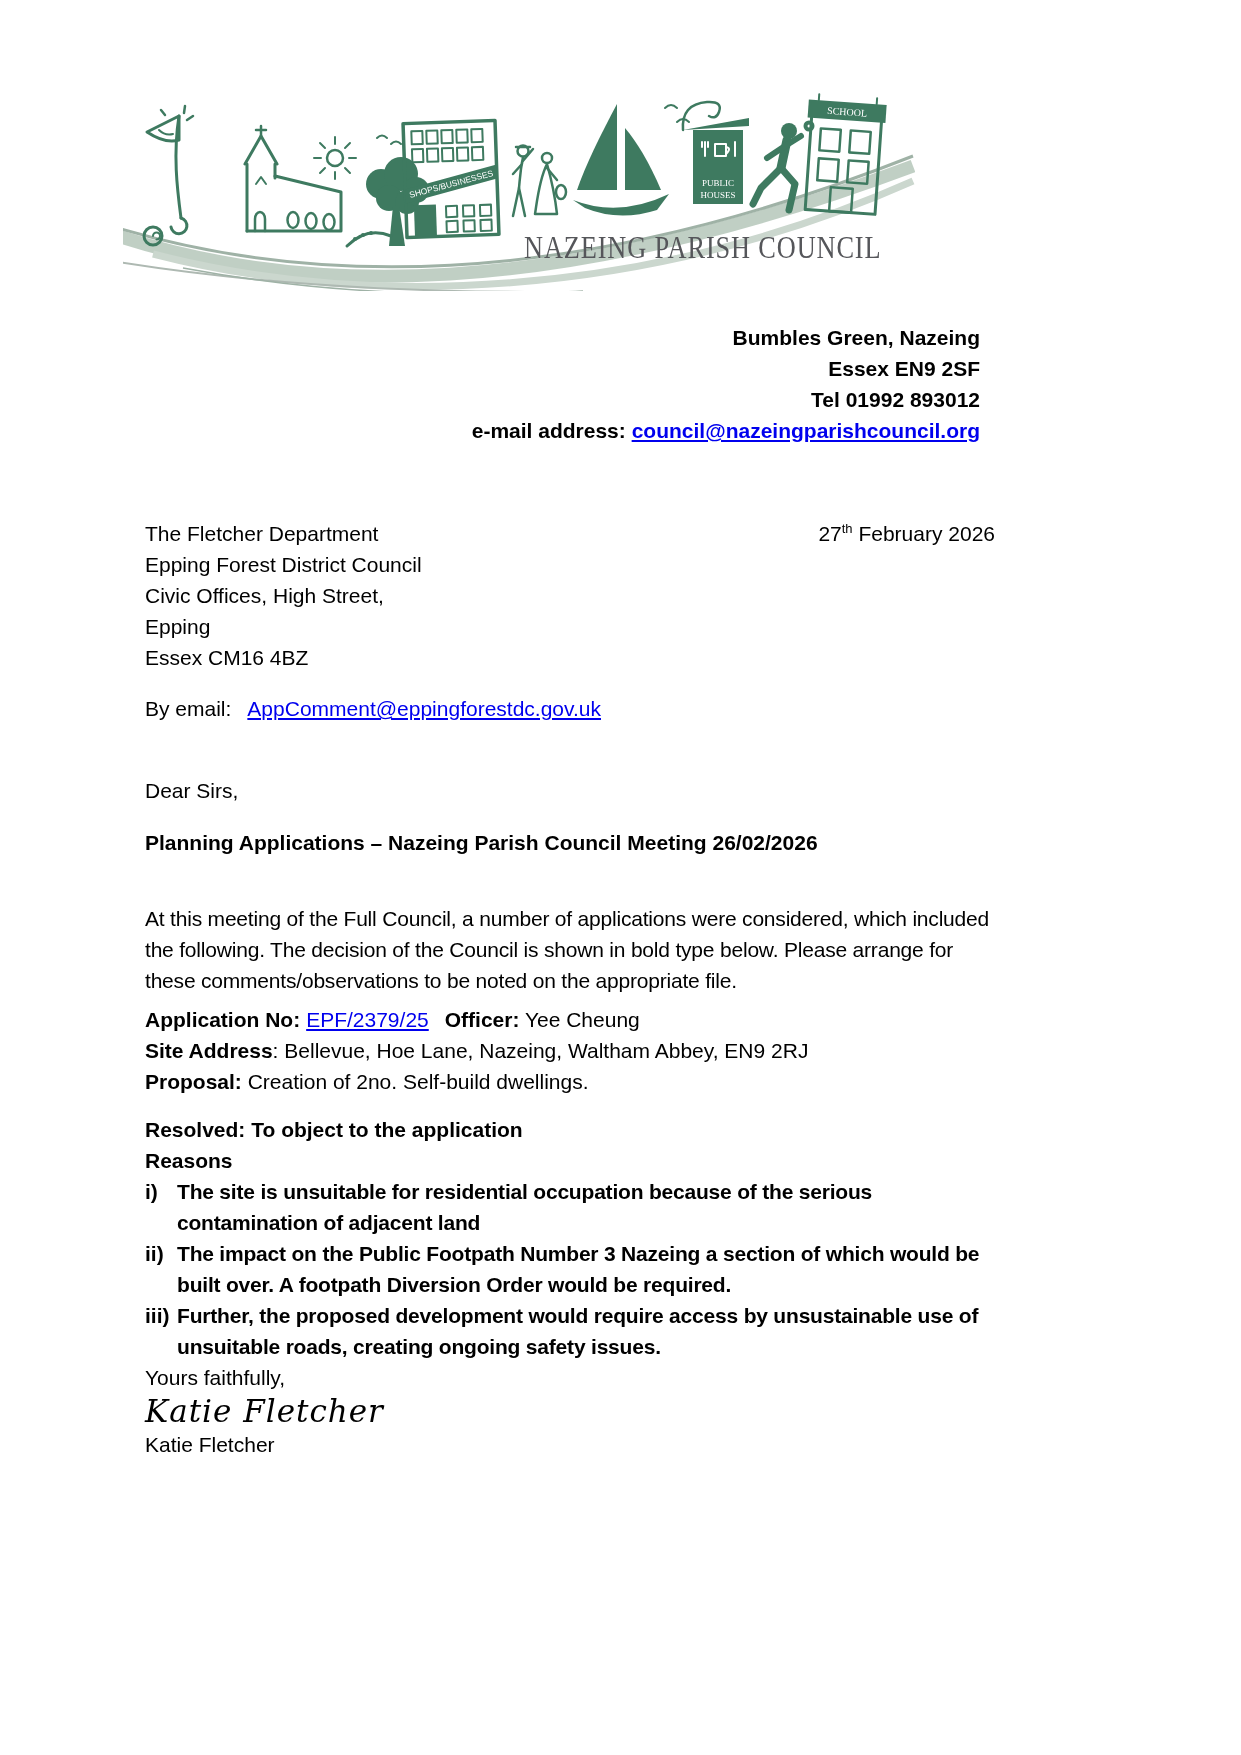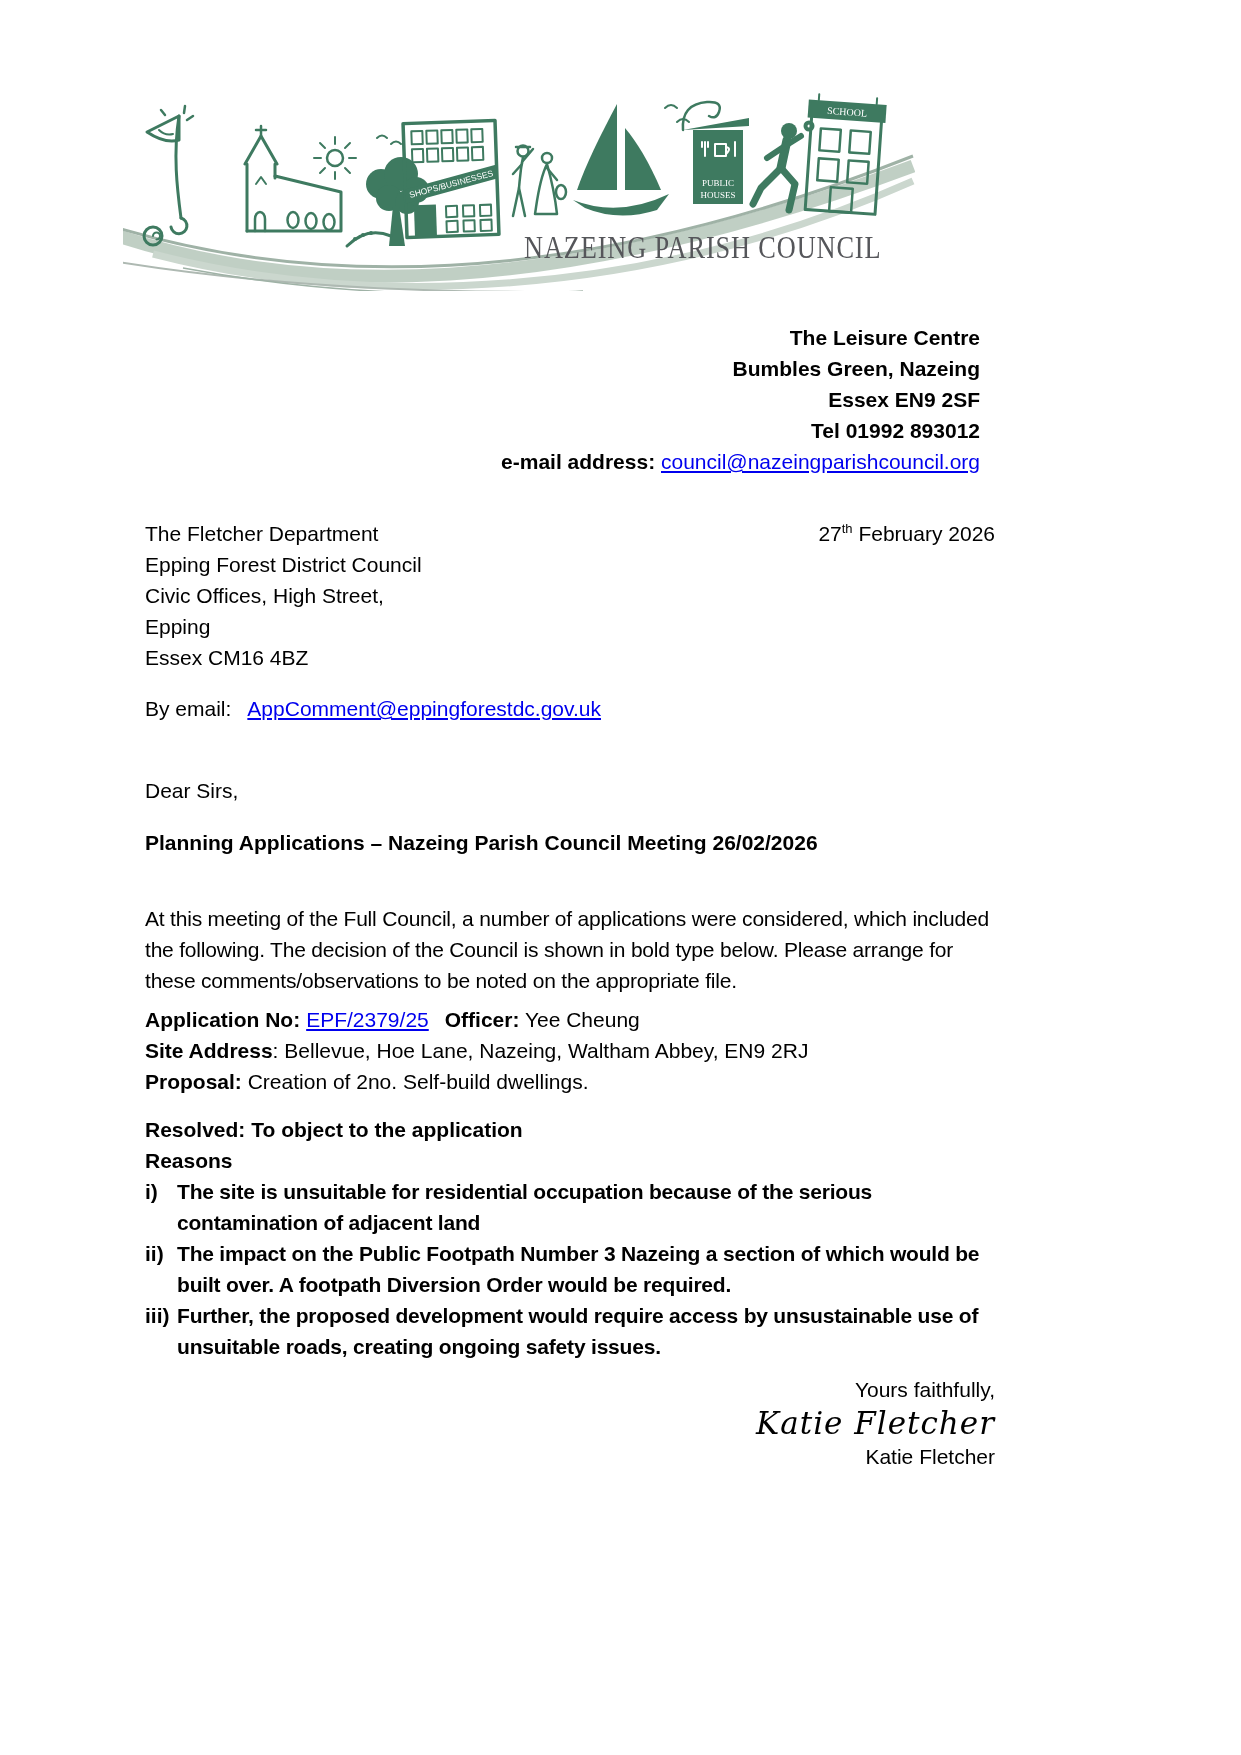--- a/index.html
+++ b/index.html
@@ -25,40 +25,40 @@
     font-size:31px; color:#55565A; letter-spacing:1px;
     white-space:nowrap;
     transform:scaleX(.85); transform-origin:right center;
   }
 
   
   .sender {
     position:absolute; top:322px; right:261px;
     text-align:right; font-weight:bold;
   }
-  .sender a.link { font-weight:normal;margin-top:28px; }
+  .sender a.link { font-weight:bold;margin-top:28px; }
 
   
   .content { position:absolute; left:145px; top:518px; width:850px; }
   .recipient-row { display:flex; justify-content:space-between; align-items:flex-start; }
   .date { white-space:nowrap; }
   .date sup { font-size:13px; line-height:0; }
   .by-email { margin-top:20px; }
   .by-email a.link { margin-left:16px; }
   .salutation { margin-top:51px; }
   .subject { margin-top:21px; }
   .intro { margin-top:45px; letter-spacing:-0.2px; }
   .app-block { margin-top:8px; }
   .app-link { margin-left:6px;text-align:right; }
   .officer-label { margin-left:16px; }
   .resolved { margin-top:17px; }
   .reason { display:flex; }
   .reason .num { width:32px; flex:none; font-weight:bold; }
   .reason .rtxt { flex:1; font-weight:bold; letter-spacing:-0.2px; }
-  .closing { margin-top:12px;text-align:right; }
+  .closing { margin-top:0; }
   .signature {
     font-family:"DejaVu Serif", serif; font-style:italic;
     font-size:31px; line-height:36px; letter-spacing:1px;
   }
 </style>
 </head>
 <body>
 
 <div class="page">
 
@@ -198,21 +198,20 @@
               <rect x="46" y="64" width="20" height="22"></rect>
             <rect x="30" y="92" width="22" height="24"></rect>
           </g>
         </g>
       </g>
     </svg>
     <div class="org-title">NAZEING PARISH COUNCIL</div>
   </div>
 
   <div class="sender">
-    <div>The Leisure Centre</div>
     <div>Bumbles Green, Nazeing</div>
     <div>Essex EN9 2SF</div>
     <div>Tel 01992 893012</div>
     <div>
       <span>e-mail address:</span>
       <a class="link">council@nazeingparishcouncil.org</a>
     </div>
   </div>
 
   <div class="content">

